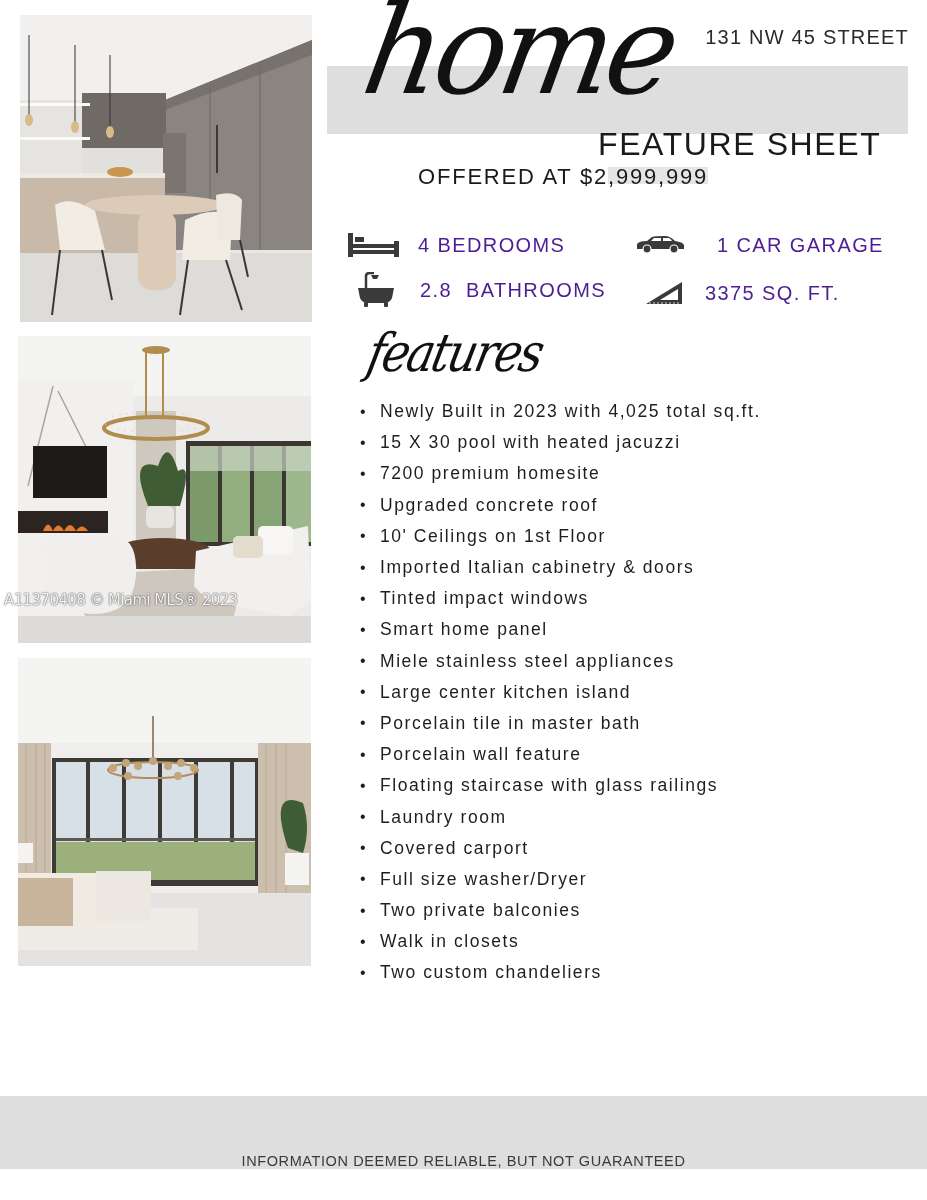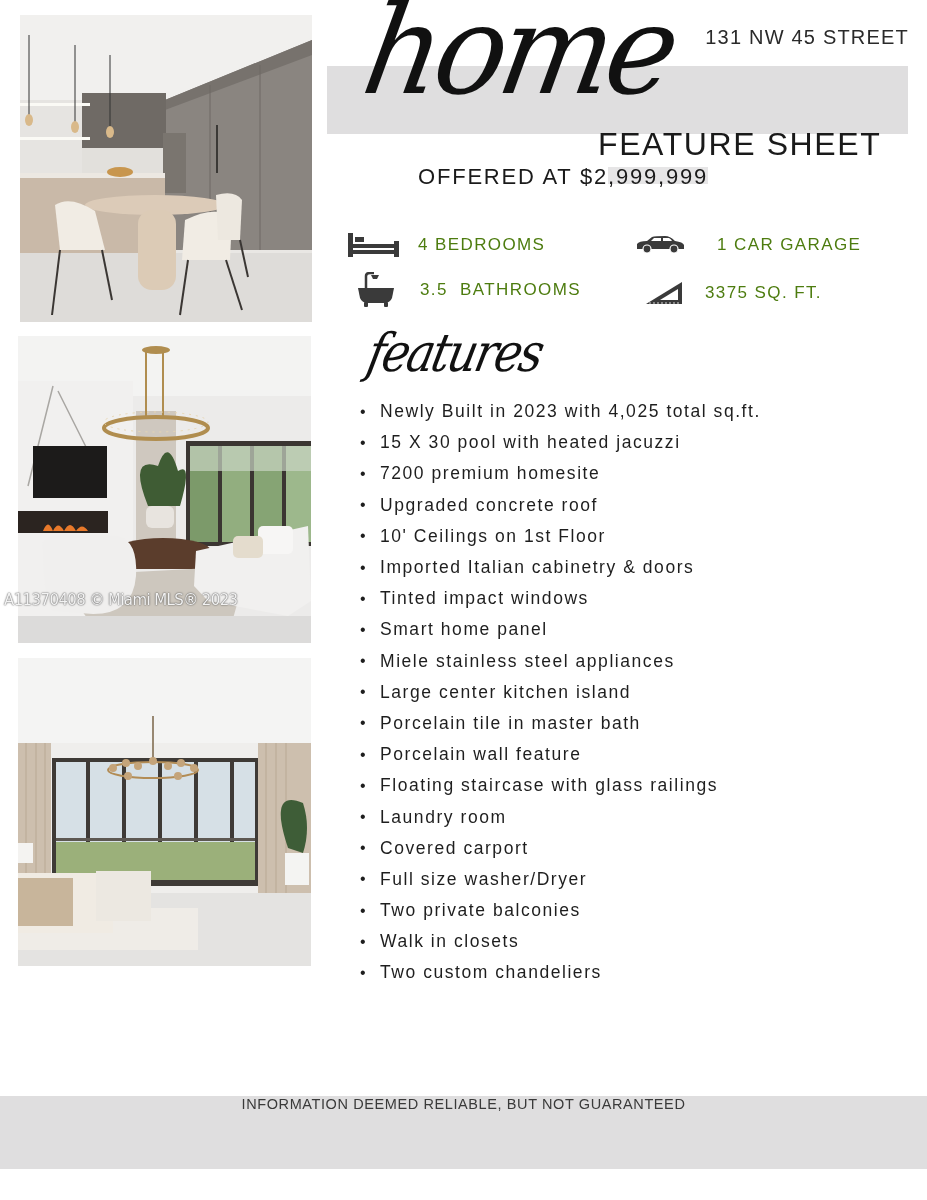--- a/index.html
+++ b/index.html
@@ -45,21 +45,21 @@
   .price {
     position: absolute; left: 418px; top: 164px;
     font-size: 22px; letter-spacing: 1.8px; color: #1a1a1a;
     background: linear-gradient(to bottom, transparent 10%, #e6e5e6 10%, #e6e5e6 78%, transparent 78%);
     background-size: 100% 100%; background-position: 190px 0; background-repeat: no-repeat;
   }
 
   
   .stat { position: absolute; display: flex; align-items: center; }
   .stat .icon { width: 52px; height: 32px; display: flex; align-items: center; justify-content: center; }
-  .stat .label { font-size: 17px; letter-spacing: 1.4px; color: #4d7c0f; white-space: pre; }
+  .stat .label { font-size: 20px; letter-spacing: 1.4px; color: #4c1d95; white-space: pre; }
   #stat-bedrooms { left: 348px; top: 229px; }
   #stat-bedrooms .label { margin-left: 18px; }
   #stat-bathrooms { left: 350px; top: 274px; }
   #stat-bathrooms .label { margin-left: 18px; }
   #stat-garage { left: 634px; top: 229px; gap: 12px; }
   #stat-garage .label { margin-left: 19px; }
   #stat-sqft { left: 638px; top: 277px; }
   #stat-sqft .label { margin-left: 15px; }
 
   
@@ -76,21 +76,21 @@
     height: 31.2px; display: flex; align-items: center;
     font-size: 17.5px; letter-spacing: 1.55px; color: #1e1e1e; white-space: nowrap;
   }
   .features-list li .bullet {
     width: 20px; font-size: 16px; color: #1e1e1e; letter-spacing: 0;
   }
 
   
   .footer {
     position: absolute; left: 0; top: 1096px; width: 927px; height: 73px;
-    background: #dfdedf; display: flex; align-items: flex-start; justify-content: center;
+    background: #dfdedf; display: flex; align-items: flex-end; justify-content: center;
   }
   .footer span { font-size: 14.5px; letter-spacing: 0.6px; color: #3a3a3a; }
 </style>
 </head>
 <body>
 
 <div class="photo" id="photo-kitchen">
   <svg viewBox="0 0 292 307" preserveAspectRatio="none">
     <rect width="292" height="307" fill="#e9e7e4"></rect>
 
@@ -266,21 +266,21 @@
 <div class="stat" id="stat-bathrooms">
   <span class="icon">
     <svg width="40" height="36" viewBox="0 0 40 36">
       <path d="M10 18 L10 4 Q10 1 14 1 L18 1" fill="none" stroke="#3a3a3a" stroke-width="2.5"></path>
       <path d="M15 3 L23 3 L21 7 L17 7 Z" fill="#3a3a3a"></path>
       <path d="M2 16 L38 16 L36 26 Q34 31 28 31 L12 31 Q6 31 4 26 Z" fill="#3a3a3a"></path>
       <rect x="8" y="30" width="4" height="5" rx="1" fill="#3a3a3a"></rect>
       <rect x="28" y="30" width="4" height="5" rx="1" fill="#3a3a3a"></rect>
     </svg>
   </span>
-  <span class="label">3.5  BATHROOMS</span>
+  <span class="label">2.8  BATHROOMS</span>
 </div>
 
 <div class="stat" id="stat-garage">
   <span class="icon">
     <svg width="50" height="18" viewBox="0 0 50 18">
       <path d="M2 8 Q4 5 12 5 L17 1 Q20 0 30 0 Q35 0 40 5 Q48 6 49 9 L49 13 L2 13 Z" fill="#3a3a3a"></path>
       <path d="M19 2 L26 2 L26 5 L16 5 Z" fill="#ffffff"></path>
       <path d="M28 2 L34 2 Q36 3 37 5 L28 5 Z" fill="#ffffff"></path>
       <circle cx="12" cy="13" r="4" fill="#3a3a3a" stroke="#ffffff" stroke-width="1.2"></circle>
       <circle cx="39" cy="13" r="4" fill="#3a3a3a" stroke="#ffffff" stroke-width="1.2"></circle>

